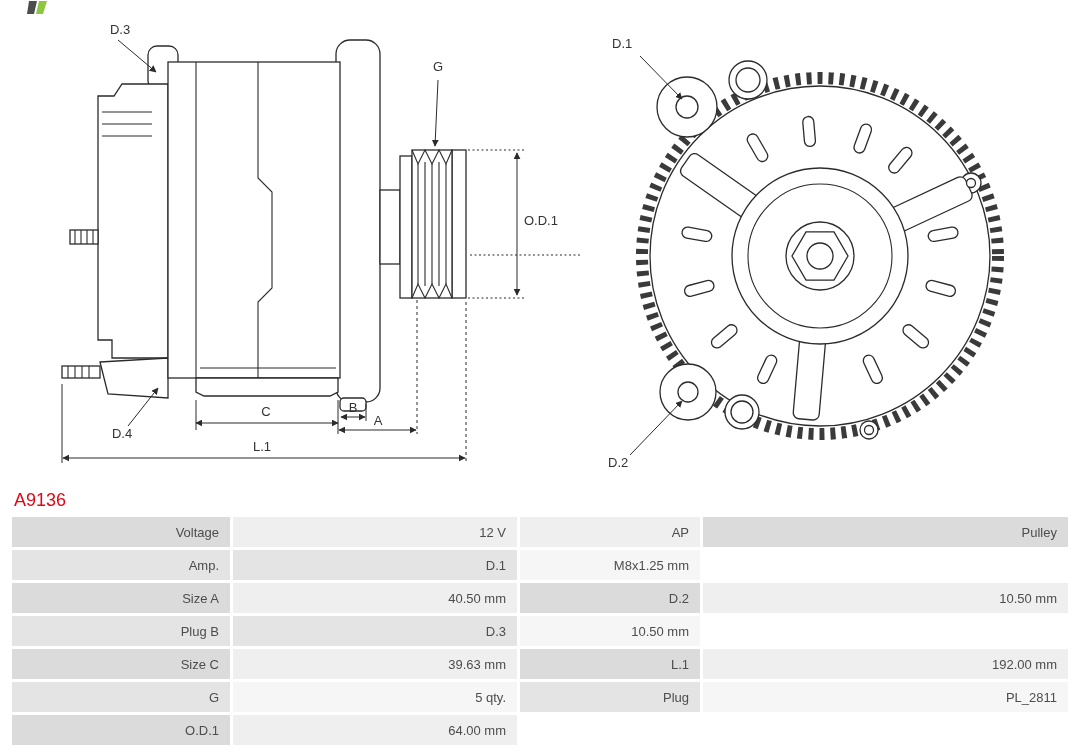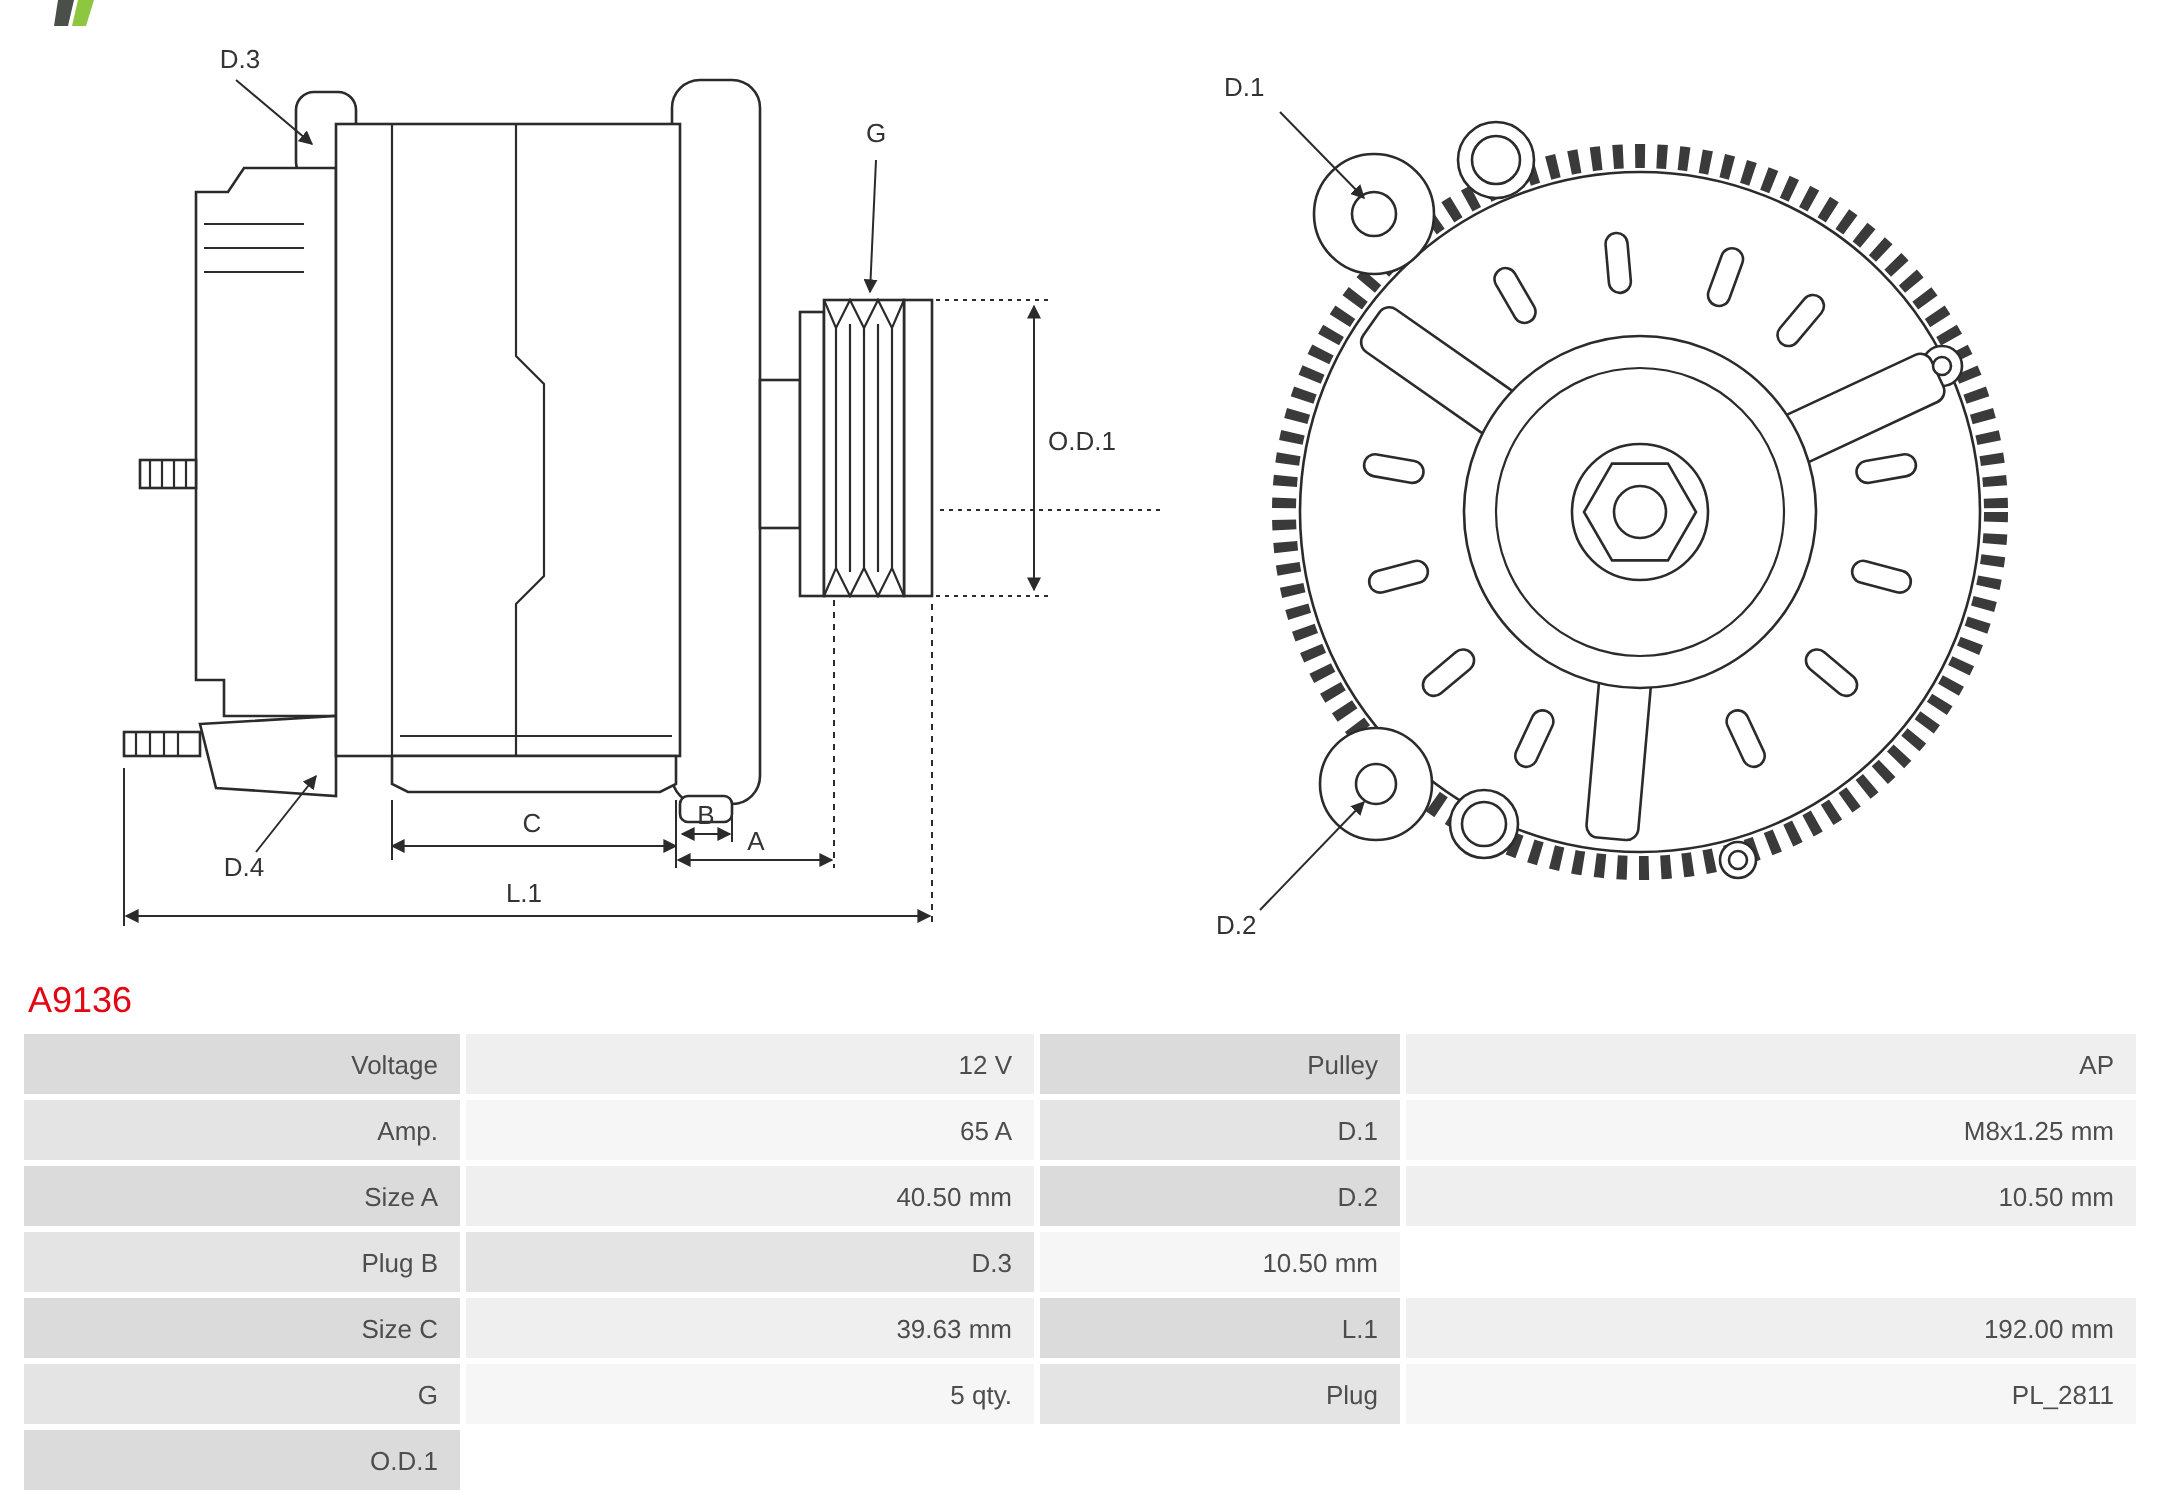--- a/index.html
+++ b/index.html
@@ -209,26 +209,25 @@
     </g>
   </svg>
 </div>
 
 <div class="part-number">A9136</div>
 
 <div class="spec-table">
   <div class="spec-row r-odd">
     <div class="cell lab">Voltage</div>
     <div class="cell val">12 V</div>
+    <div class="cell val">AP</div>
     <div class="cell lab">Pulley</div>
-    <div class="cell val">AP</div>
   </div>
   <div class="spec-row r-even">
     <div class="cell lab">Amp.</div>
-    <div class="cell val">65 A</div>
     <div class="cell lab">D.1</div>
     <div class="cell val">M8x1.25 mm</div>
   </div>
   <div class="spec-row r-odd">
     <div class="cell lab">Size A</div>
     <div class="cell val">40.50 mm</div>
     <div class="cell lab">D.2</div>
     <div class="cell val">10.50 mm</div>
   </div>
   <div class="spec-row r-even">
@@ -243,16 +242,17 @@
     <div class="cell val">192.00 mm</div>
   </div>
   <div class="spec-row r-even">
     <div class="cell lab">G</div>
     <div class="cell val">5 qty.</div>
     <div class="cell lab">Plug</div>
     <div class="cell val">PL_2811</div>
   </div>
   <div class="spec-row r-odd">
     <div class="cell lab">O.D.1</div>
+    <div class="cell val">64.00 mm</div>
     <div class="cell blank"></div>
     <div class="cell blank"></div>
   </div>
 </div>
 
 </body></html>

